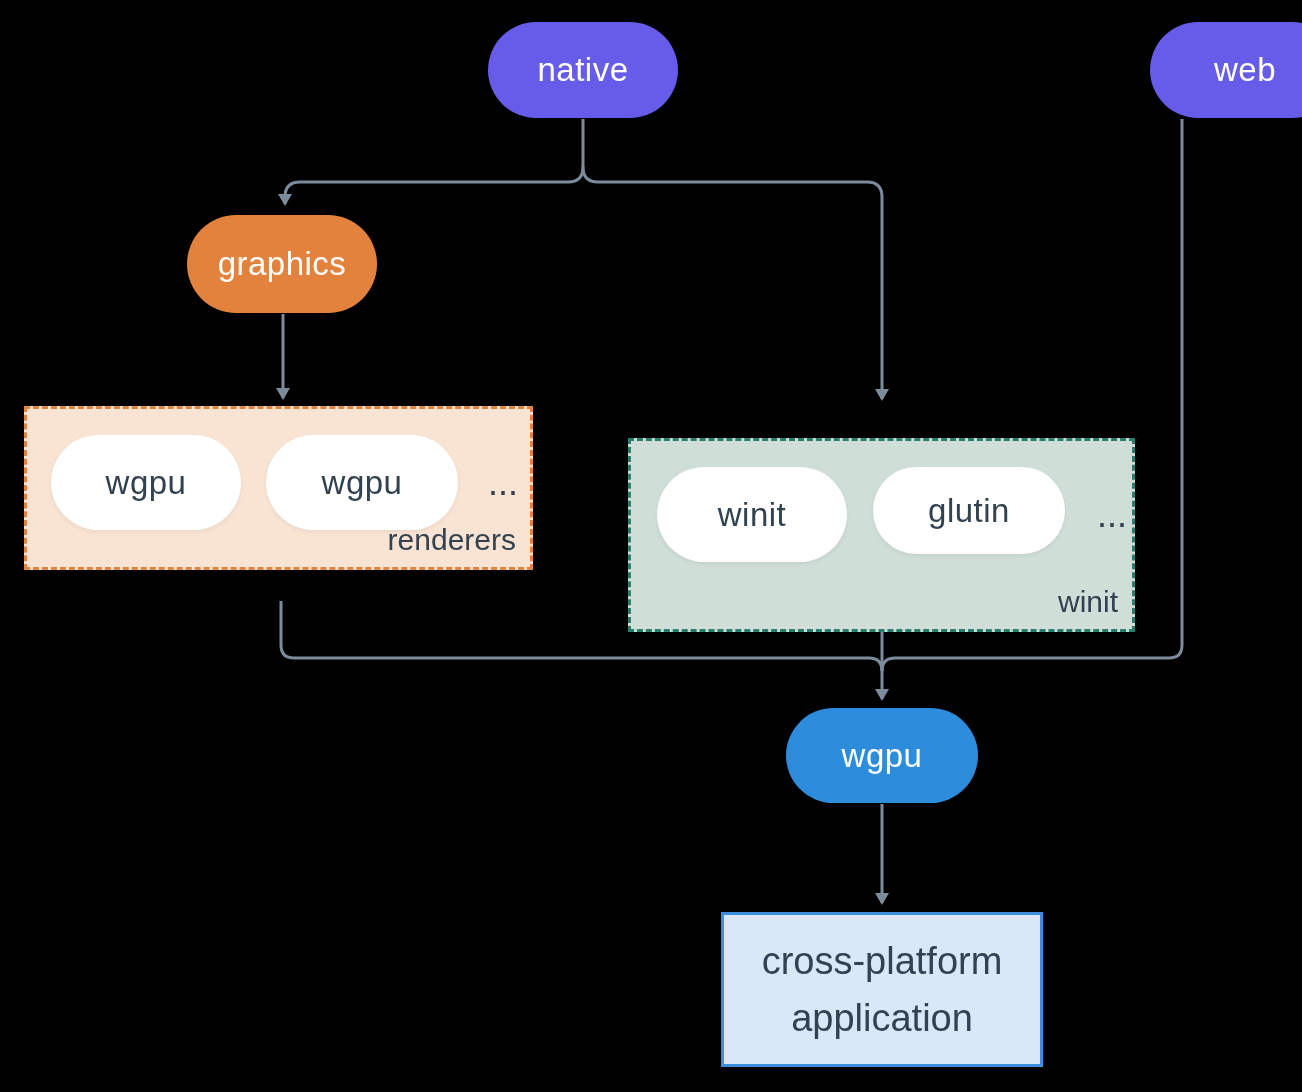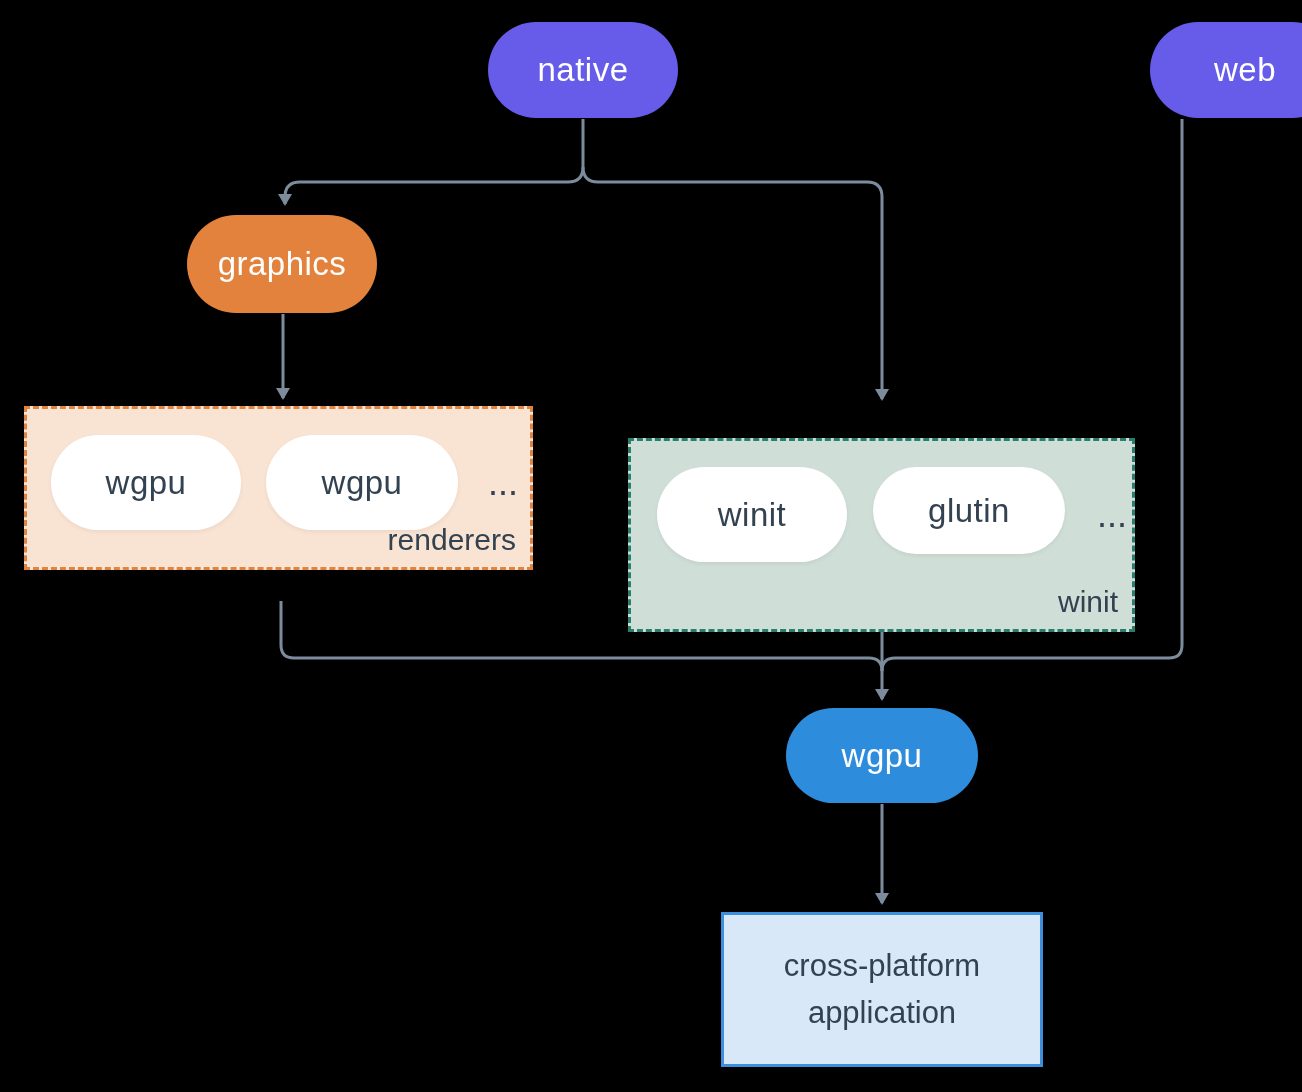--- a/index.html
+++ b/index.html
@@ -77,21 +77,21 @@
   .app-box {
     position: absolute;
     left: 721px;
     top: 912px;
     width: 322px;
     height: 155px;
     box-sizing: border-box;
     background: var(--app-fill, #d8e8f8);
     border: 3px solid var(--app-border, #3d8edd);
     color: var(--dark-text, #334250);
-    font-size: 31px;
+    font-size: 38px;
     line-height: 1.5;
     display: flex;
     align-items: center;
     justify-content: center;
     text-align: center;
   }
   .app-box .app-text {
     width: 250px;
   }
 </style>

